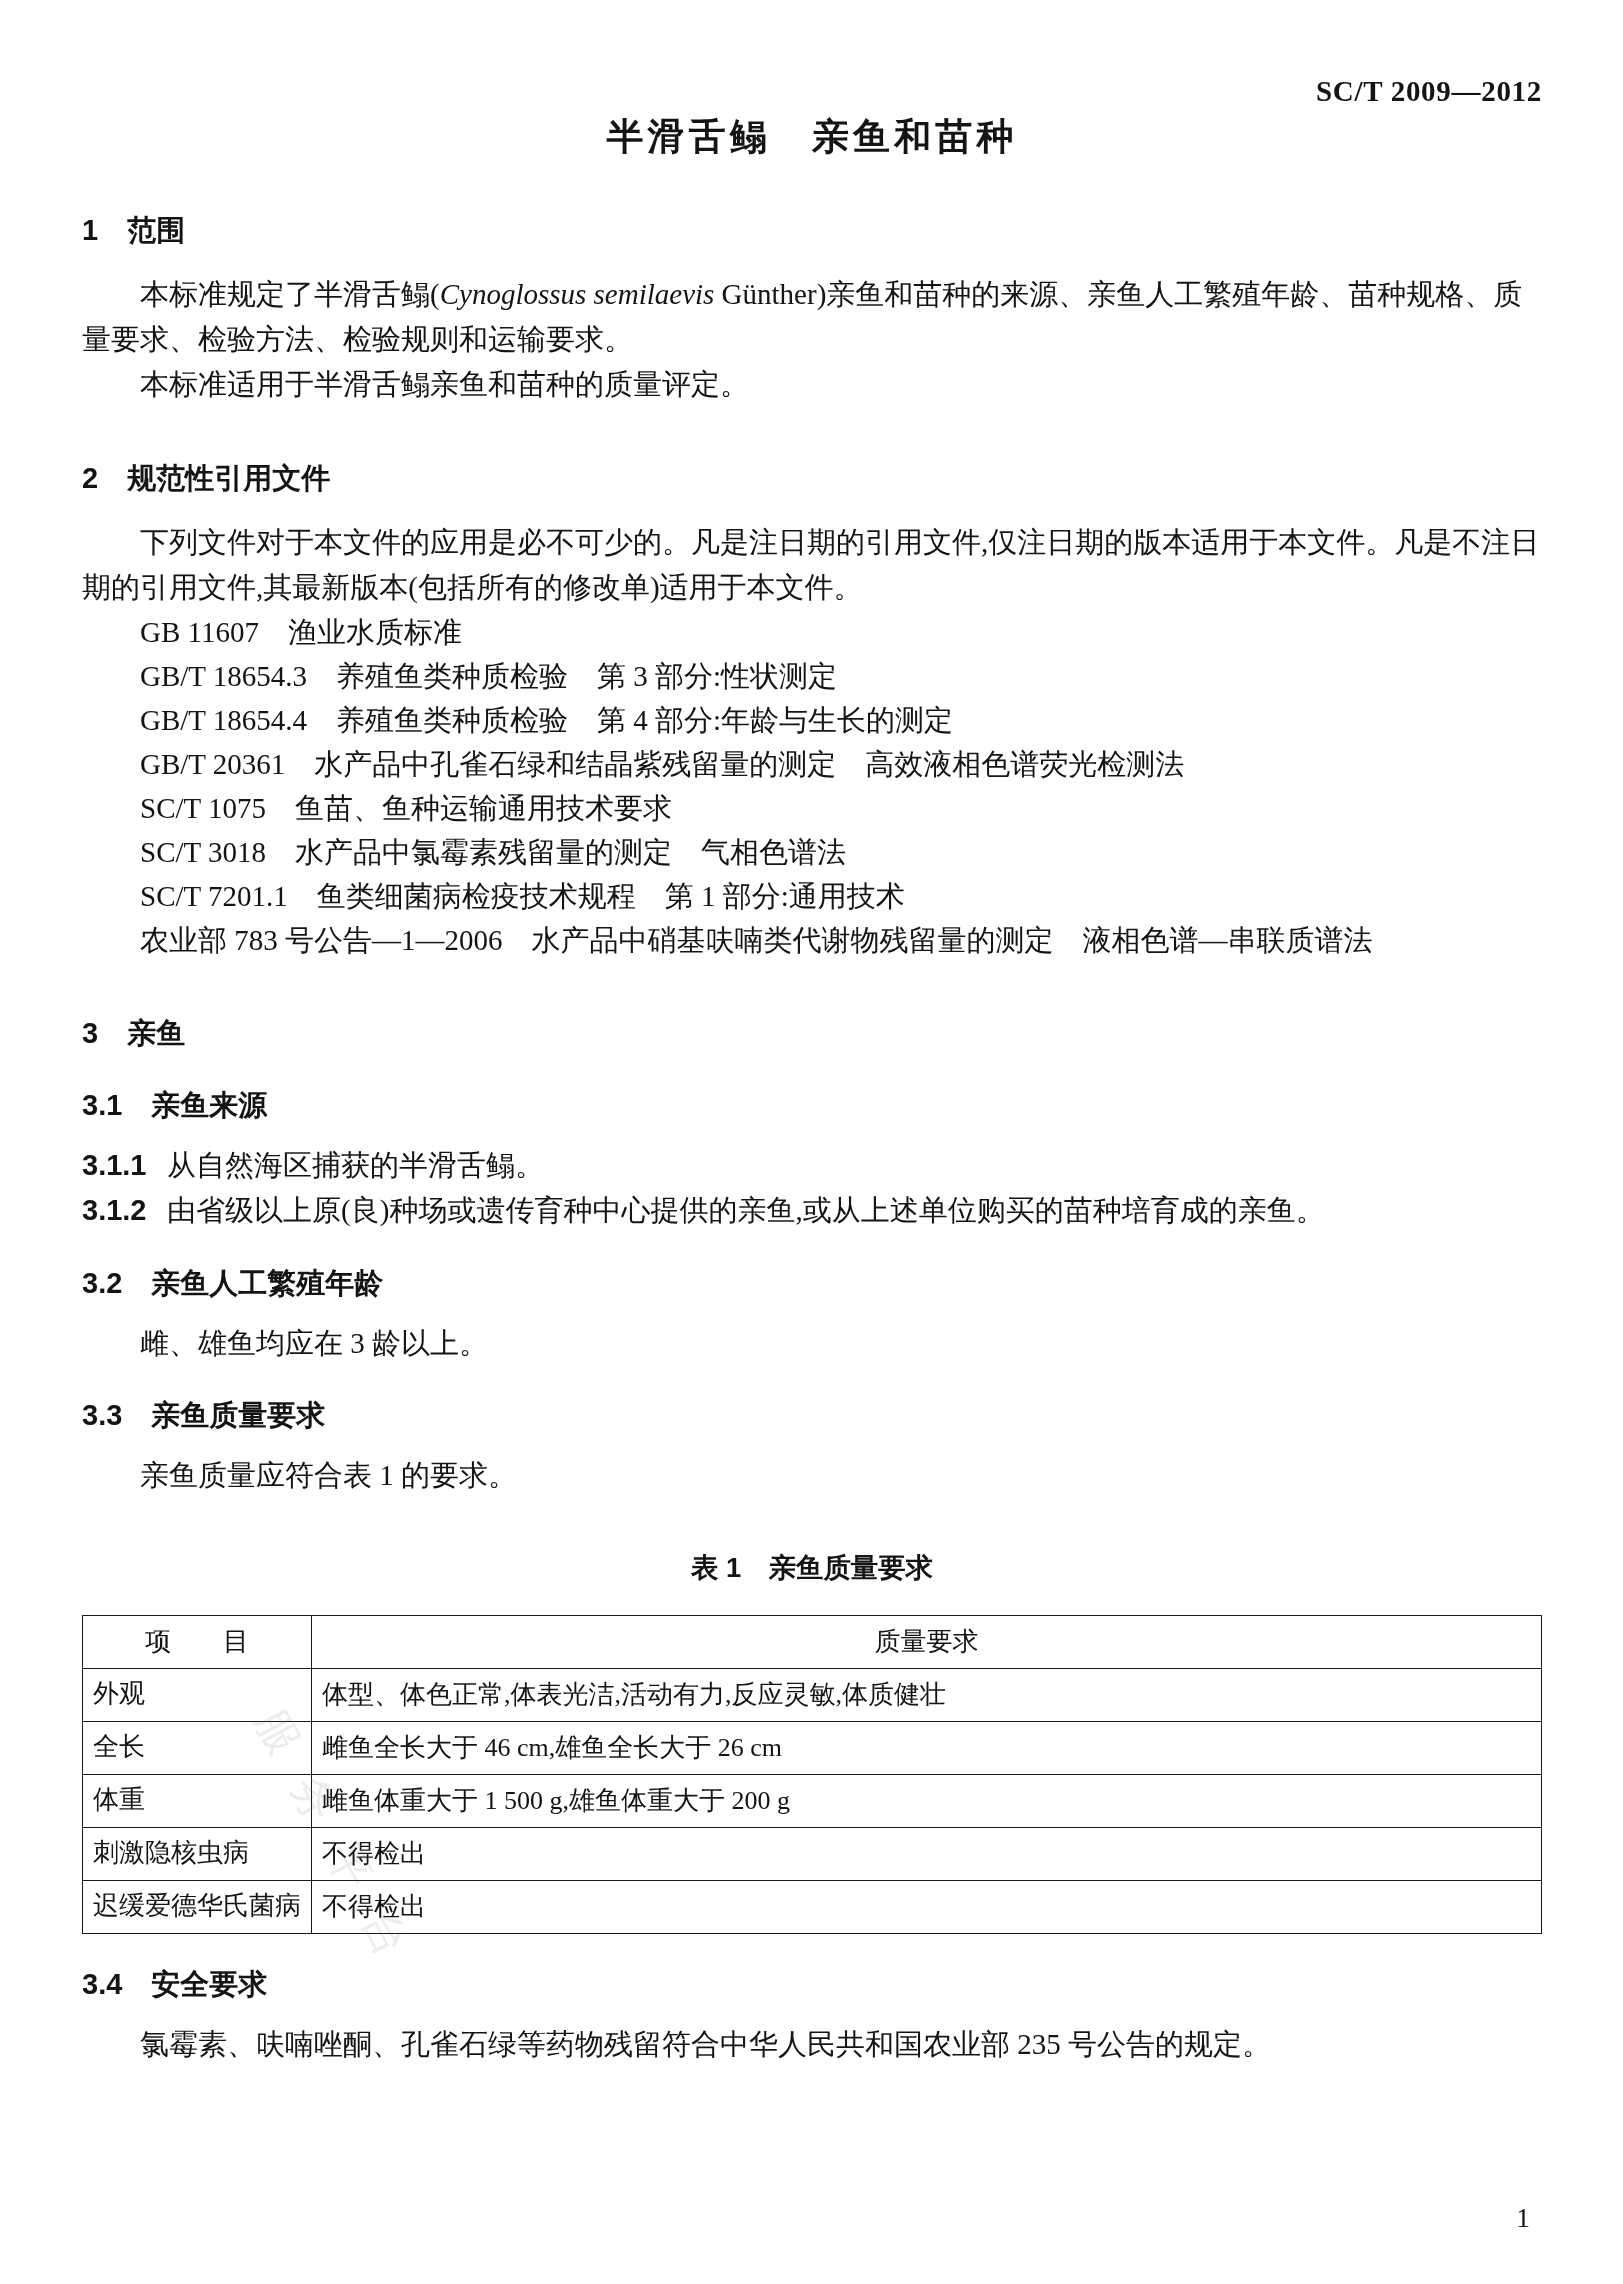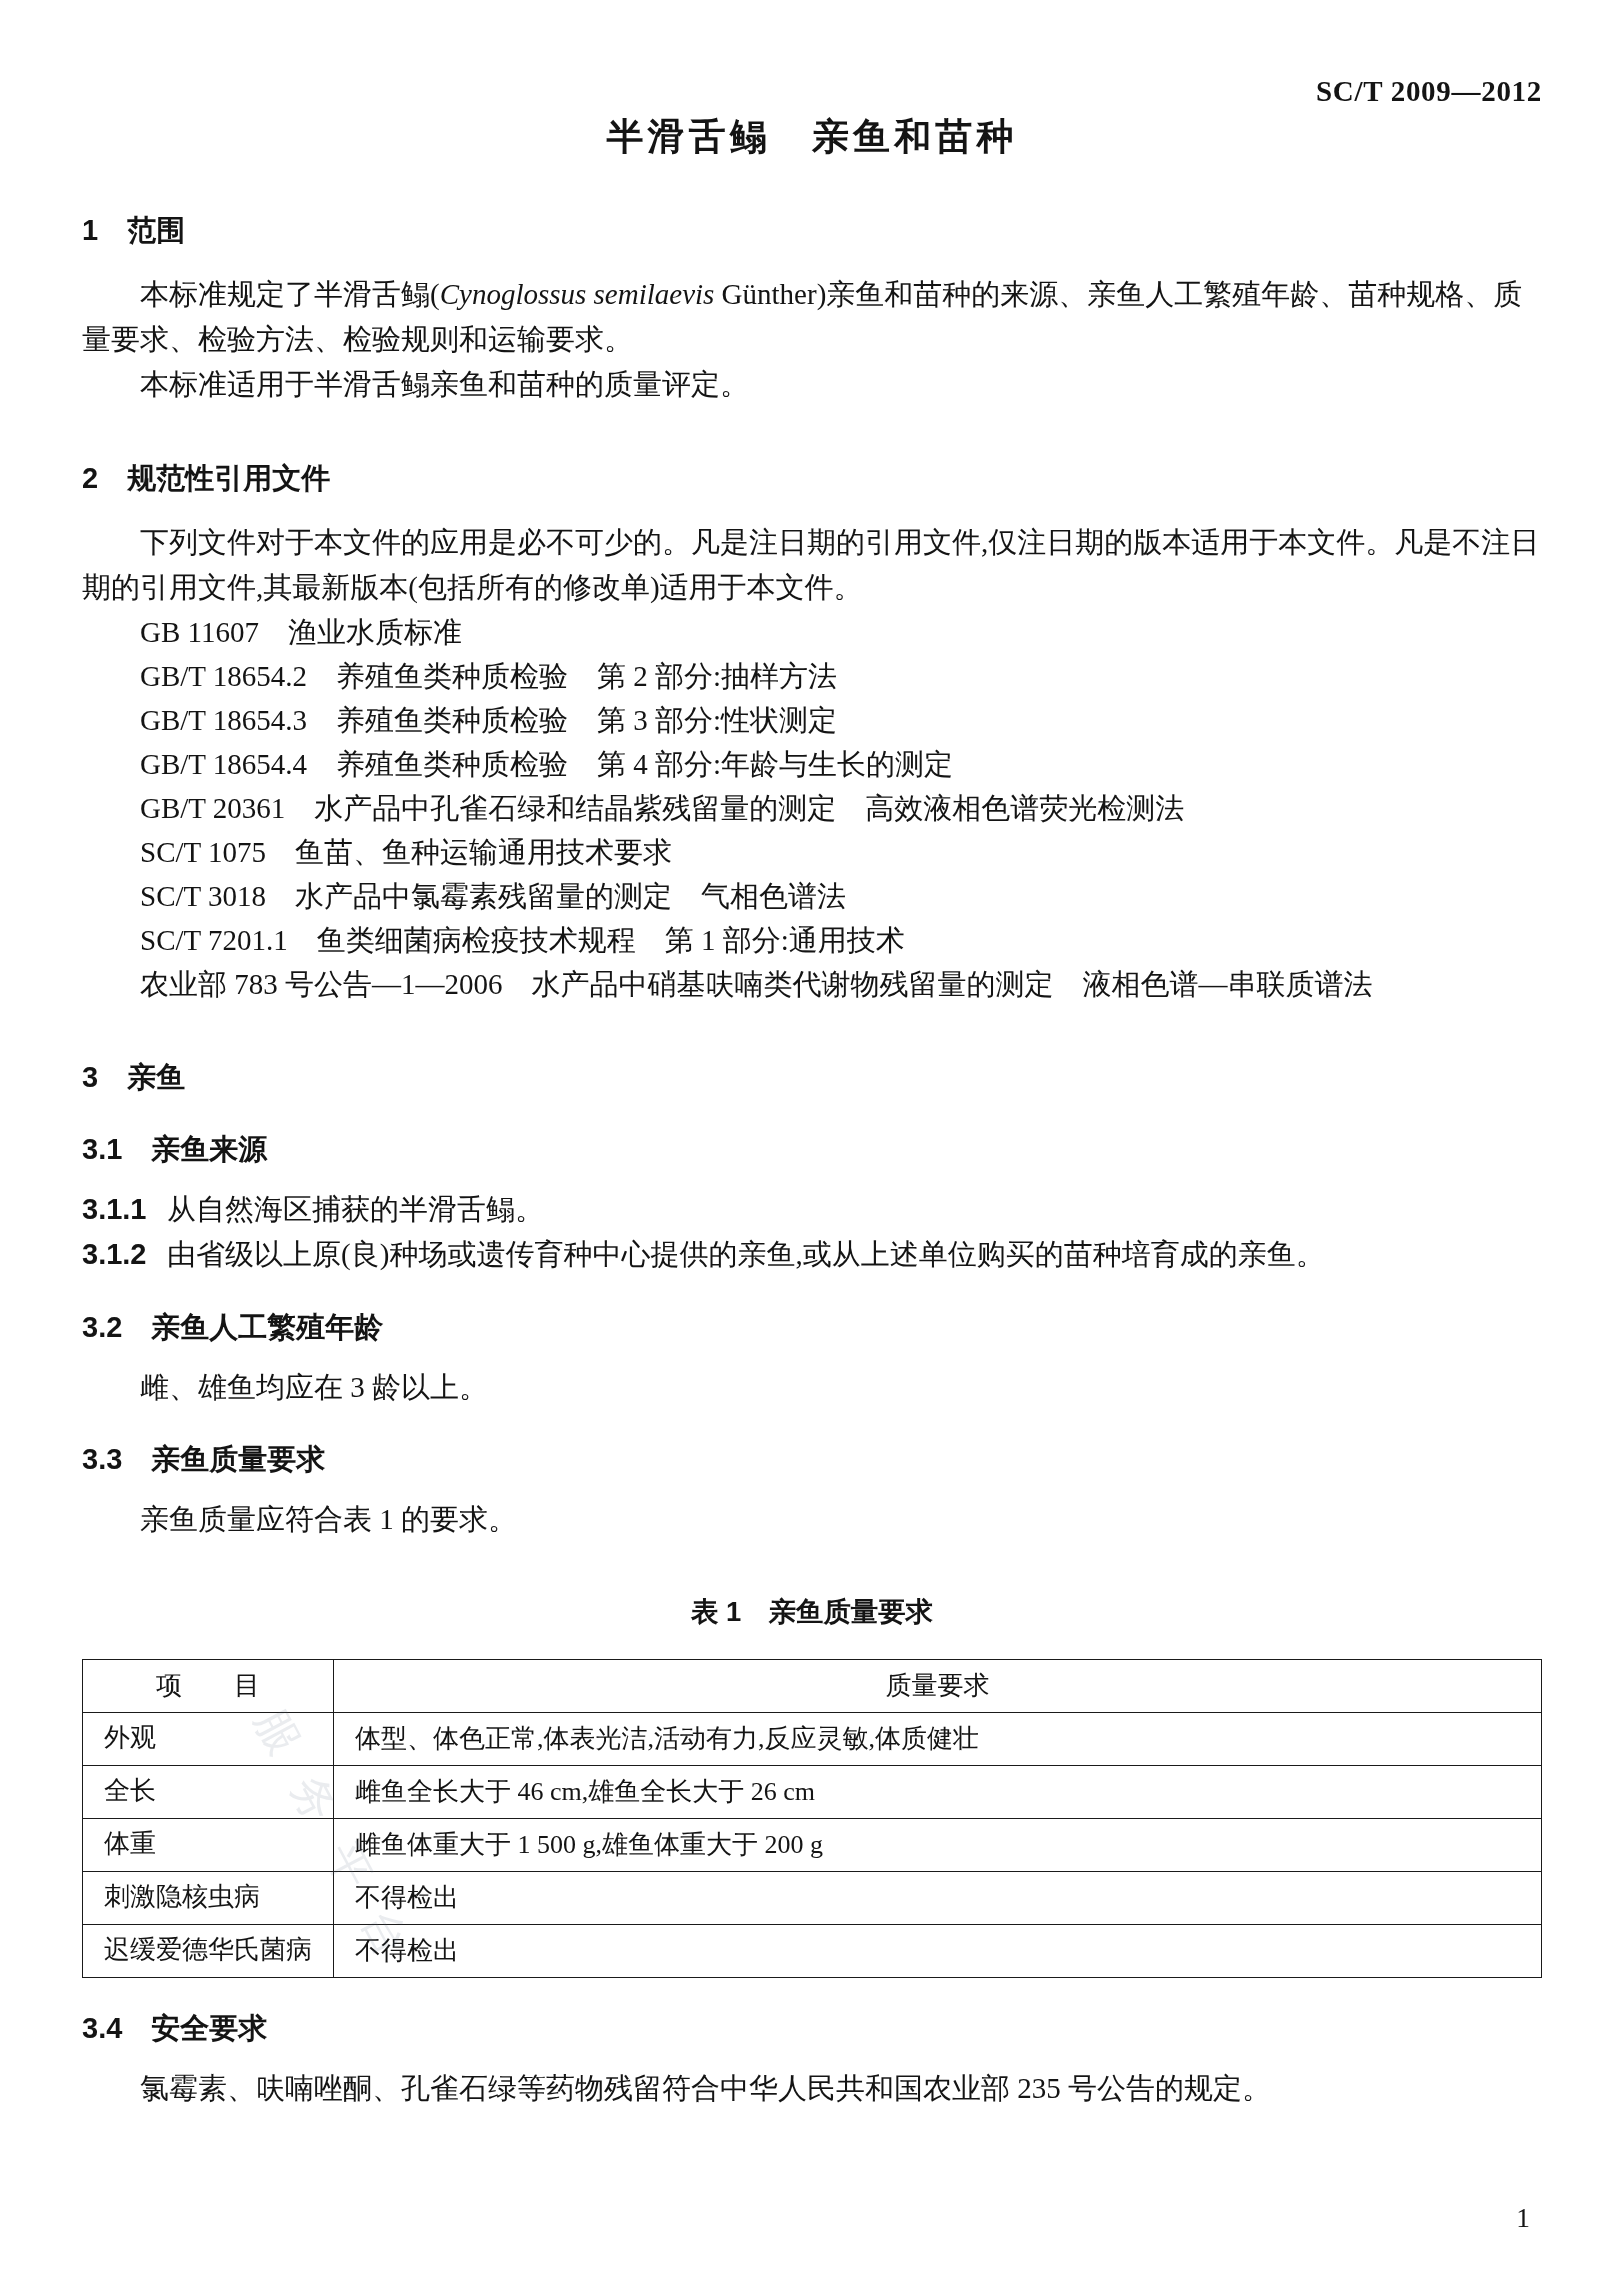--- a/index.html
+++ b/index.html
@@ -76,21 +76,21 @@
     font-size: 27.4px;
   }
   table.req-table {
     width: 100%;
     border-collapse: collapse;
     font-size: 26px;
     line-height: 34px;
   }
   table.req-table th, table.req-table td {
     border: 1.4px solid #1a1a1a;
-    padding: 9px 21px;
+    padding: 9px 10px;
   }
   table.req-table th {
     font-weight: normal;
     font-family: "Liberation Serif", "DejaVu Serif", serif;
     text-align: center;
   }
   td.col-item {
     text-align: left;
     width: 206px;
     white-space: nowrap;
@@ -128,21 +128,20 @@
 
   <div class="doc-title">半滑舌鳎　亲鱼和苗种</div>
 
   <div class="h-clause">1　范围</div>
   <p class="body-para"><span>本标准规定了半滑舌鳎(</span><span class="latin-italic">Cynoglossus semilaevis</span><span> Günther)亲鱼和苗种的来源、亲鱼人工繁殖年龄、苗种规格、质量要求、检验方法、检验规则和运输要求。</span></p>
   <p class="body-para">本标准适用于半滑舌鳎亲鱼和苗种的质量评定。</p>
 
   <div class="h-clause">2　规范性引用文件</div>
   <p class="body-para">下列文件对于本文件的应用是必不可少的。凡是注日期的引用文件,仅注日期的版本适用于本文件。凡是不注日期的引用文件,其最新版本(包括所有的修改单)适用于本文件。</p>
   <p class="ref-line">GB 11607　渔业水质标准</p>
-  <p class="ref-line">GB/T 18654.2　养殖鱼类种质检验　第 2 部分:抽样方法</p>
   <p class="ref-line">GB/T 18654.3　养殖鱼类种质检验　第 3 部分:性状测定</p>
   <p class="ref-line">GB/T 18654.4　养殖鱼类种质检验　第 4 部分:年龄与生长的测定</p>
   <p class="ref-line">GB/T 20361　水产品中孔雀石绿和结晶紫残留量的测定　高效液相色谱荧光检测法</p>
   <p class="ref-line">SC/T 1075　鱼苗、鱼种运输通用技术要求</p>
   <p class="ref-line">SC/T 3018　水产品中氯霉素残留量的测定　气相色谱法</p>
   <p class="ref-line">SC/T 7201.1　鱼类细菌病检疫技术规程　第 1 部分:通用技术</p>
   <p class="ref-line">农业部 783 号公告—1—2006　水产品中硝基呋喃类代谢物残留量的测定　液相色谱—串联质谱法</p>
 
   <div class="h-clause">3　亲鱼</div>
 

